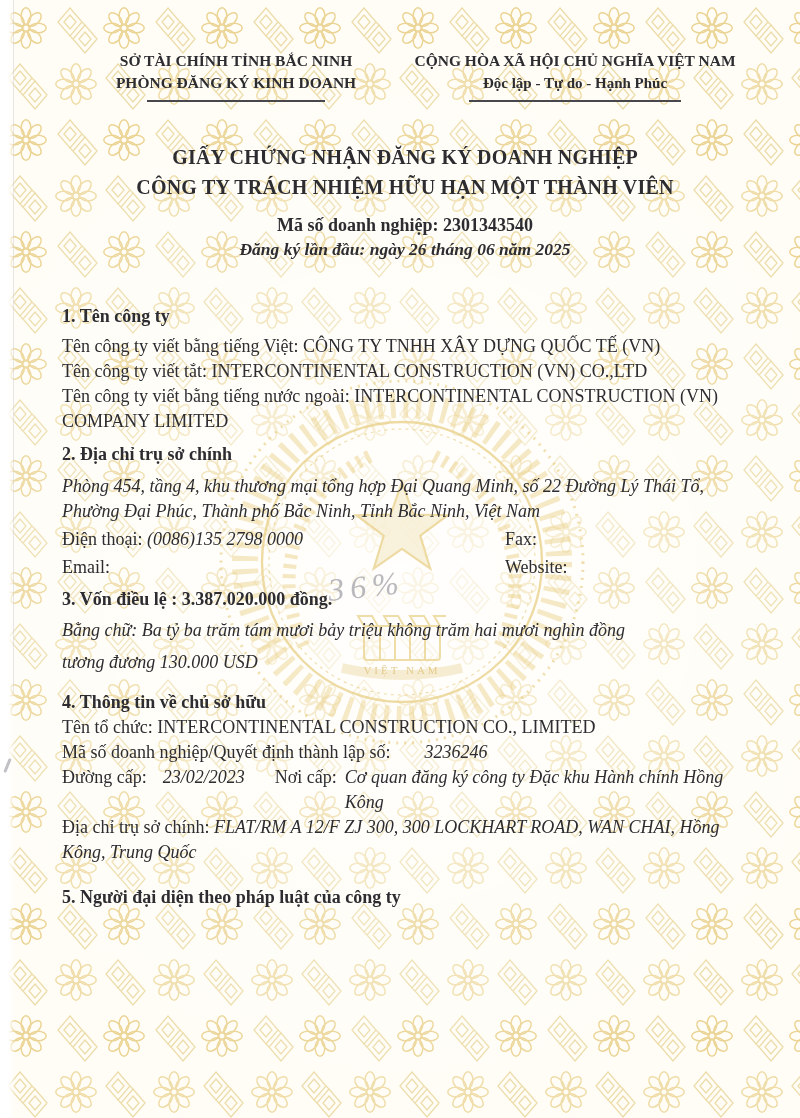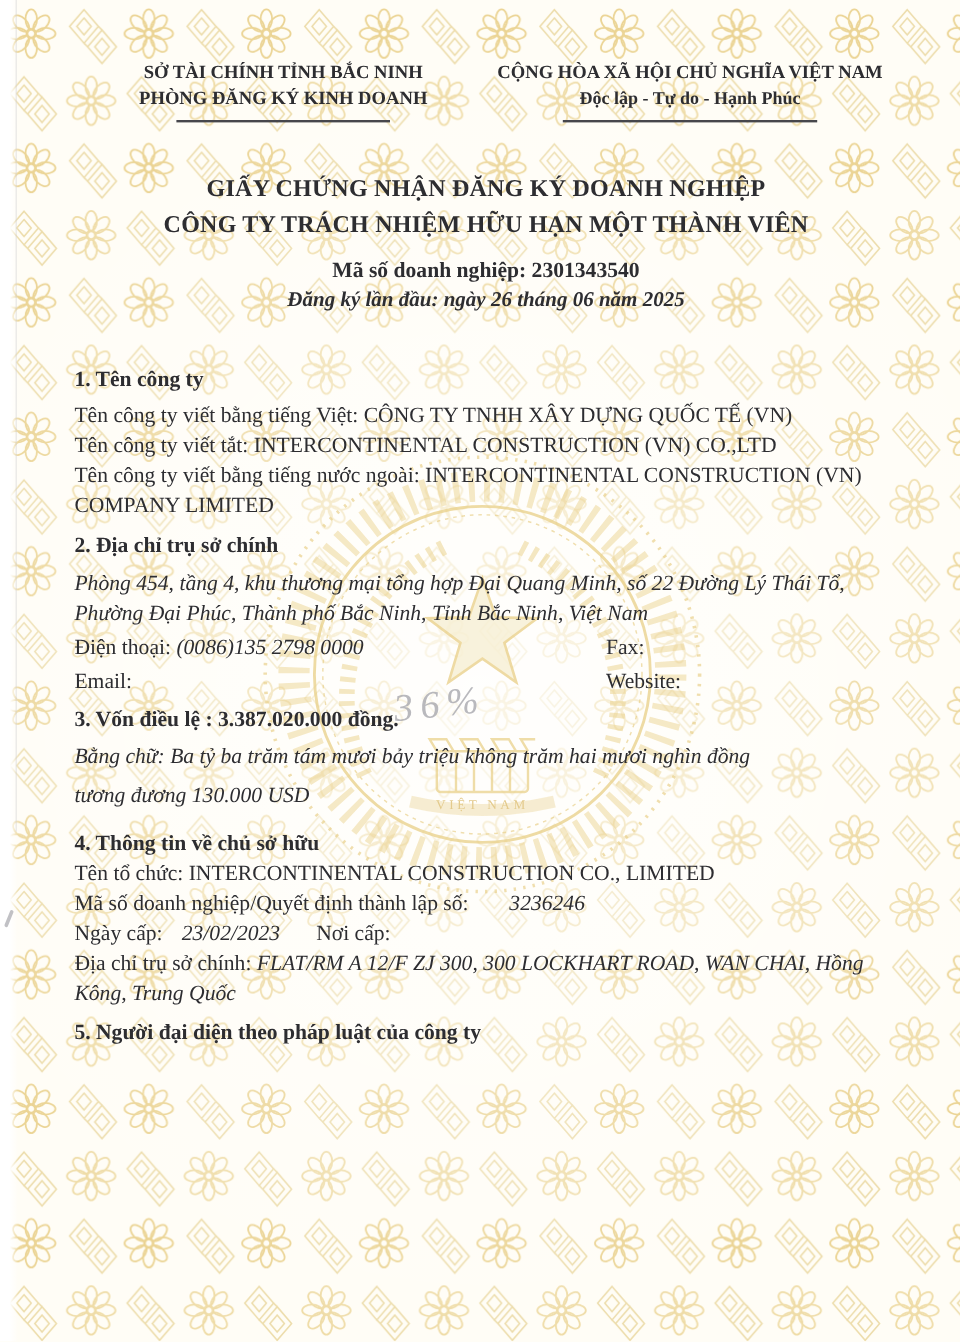--- a/index.html
+++ b/index.html
@@ -56,21 +56,21 @@
   .row2{display:flex;font-size:18px;line-height:25px;margin-top:3px;}
   .col-left{width:443px;}
   .s3h{margin-top:7px;}
   .words{margin-top:4px;line-height:28px;}
   .s4h{margin-top:14px;}
   .flexrow{display:flex;align-items:flex-start;}
   .val-gap{margin-left:34px;}
   .date-gap{margin-left:16px;}
   .place-lbl{margin-left:30px;}
   .place-val{margin-left:8px;flex:1;}
-  .s5h{margin-top:8px;}
+  .s5h{margin-top:20px;}
 </style>
 </head>
 <body>
 
 <div class="page">
 
   <svg class="bg-svg" width="800" height="1118" viewBox="0 0 800 1118" aria-hidden="true">
     <defs>
       <g id="flower" fill="none" stroke="#e4c672" stroke-width="1.5">
         <circle r="3.2"></circle>
@@ -170,22 +170,23 @@
     </div>
 
     <p class="p sec-h s3h"><span>3. Vốn điều lệ : </span><span>3.387.020.000 đồng.</span></p>
     <p class="p it words">Bằng chữ: Ba tỷ ba trăm tám mươi bảy triệu không trăm hai mươi nghìn đồng</p>
     <p class="p it words">tương đương 130.000 USD</p>
 
     <div class="sec-h s4h">4. Thông tin về chủ sở hữu</div>
     <p class="p"><span>Tên tổ chức: </span><span>INTERCONTINENTAL CONSTRUCTION CO., LIMITED</span></p>
     <p class="p"><span>Mã số doanh nghiệp/Quyết định thành lập số:</span><span class="it val-gap">3236246</span></p>
     <div class="p flexrow">
-      <span>Ngày cấp:</span>
+      <span>Đường cấp:</span>
       <span class="it date-gap">23/02/2023</span>
       <span class="place-lbl">Nơi cấp:</span>
+      <span class="it place-val">Cơ quan đăng ký công ty Đặc khu Hành chính Hồng Kông</span>
     </div>
     <p class="p"><span>Địa chỉ trụ sở chính: </span><span class="it">FLAT/RM A 12/F ZJ 300, 300 LOCKHART ROAD, WAN CHAI, Hồng Kông, Trung Quốc</span></p>
 
     <div class="sec-h s5h">5. Người đại diện theo pháp luật của công ty</div>
 
   </div>
 </div>
 
 </body></html>

